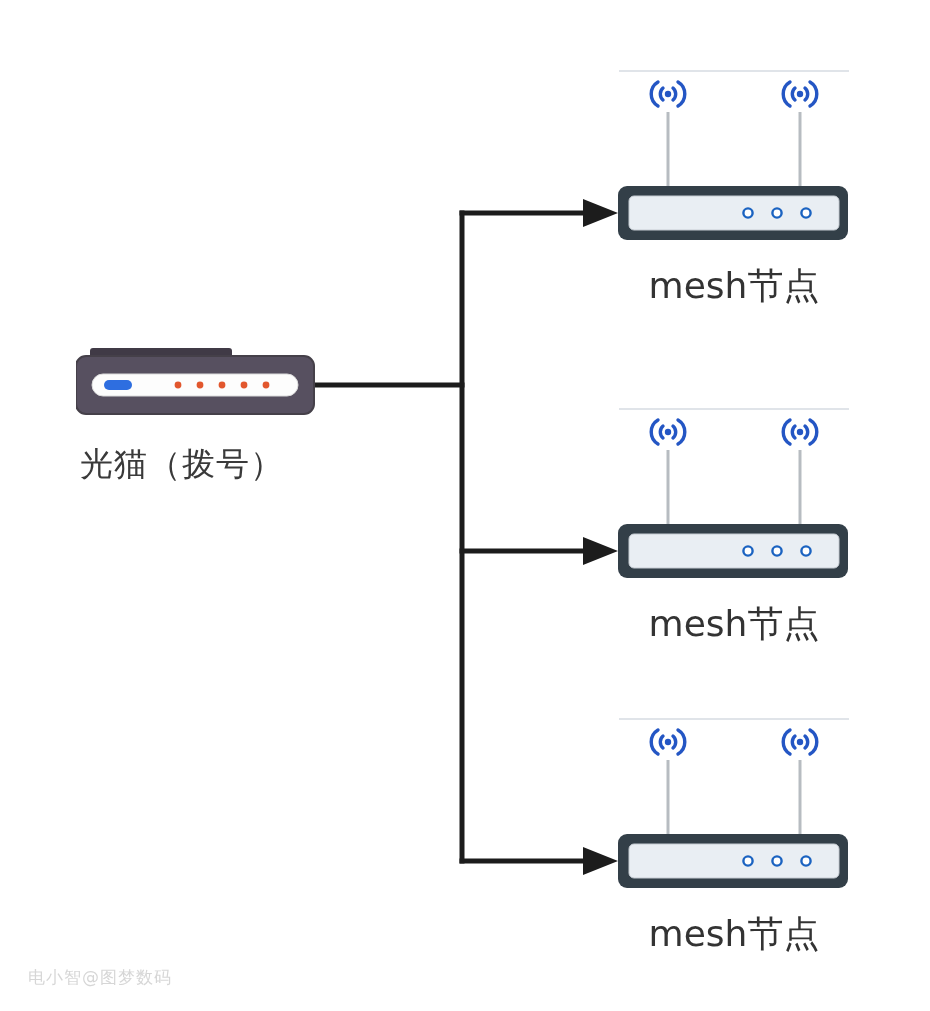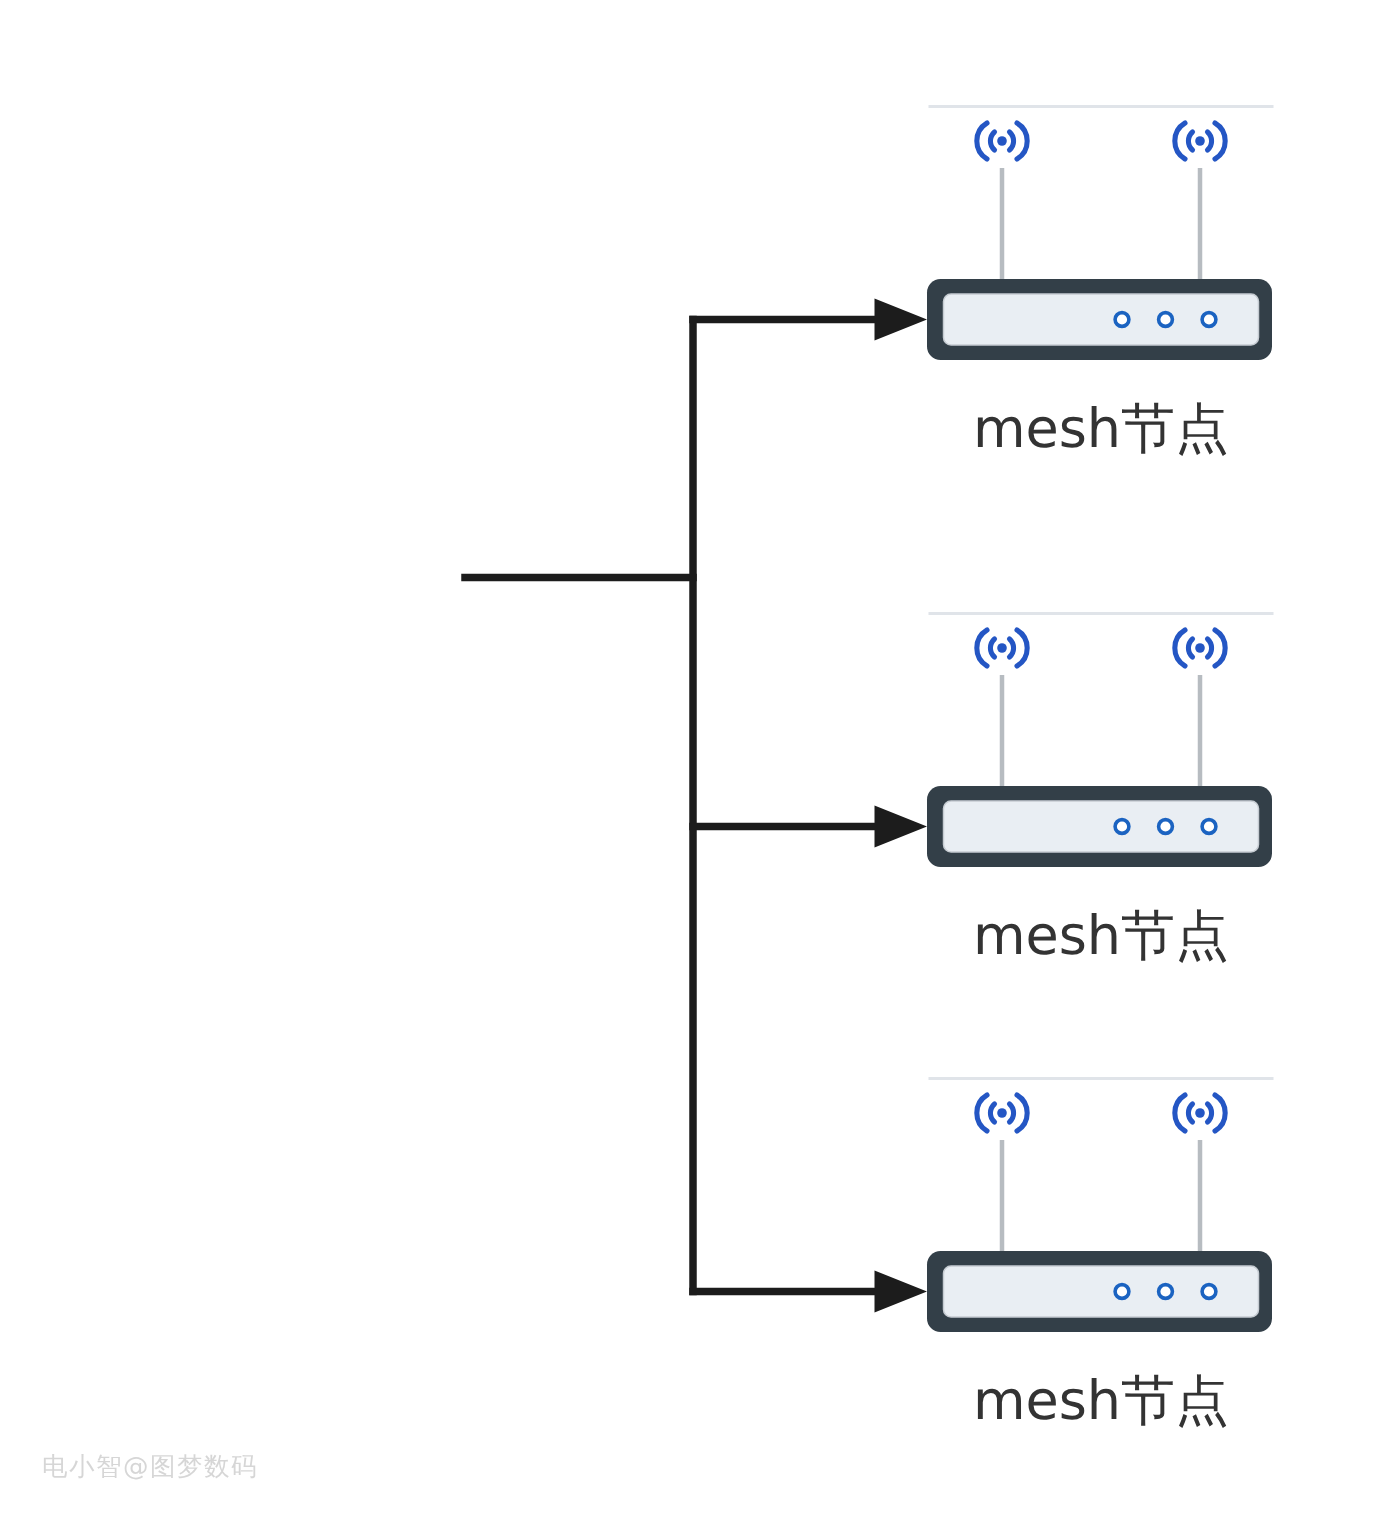--- a/index.html
+++ b/index.html
@@ -85,20 +85,36 @@
       <path d="M 462 551 L 586 551"></path>
       <path d="M 462 861 L 586 861"></path>
     </g>
     <g fill="#1c1c1c">
       <polygon points="618,213 583,199 583,227"></polygon>
       <polygon points="618,551 583,537 583,565"></polygon>
       <polygon points="618,861 583,847 583,875"></polygon>
     </g>
   </svg>
 
+  <div class="modem-group">
+    <svg width="240" height="72" viewBox="0 0 240 72">
+      <rect x="14" y="0" width="142" height="16" rx="3" fill="#403a46"></rect>
+      <rect x="0" y="8" width="238" height="58" rx="10" fill="#575060" stroke="#454049" stroke-width="2"></rect>
+      <rect x="16" y="26" width="206" height="22" rx="11" fill="#fdfdfd" stroke="#dcdcdc" stroke-width="1"></rect>
+      <rect x="28" y="32" width="28" height="10" rx="5" fill="#2e6ee0"></rect>
+      <g fill="#e2572e">
+        <circle cx="102" cy="37" r="3.4"></circle>
+        <circle cx="124" cy="37" r="3.4"></circle>
+        <circle cx="146" cy="37" r="3.4"></circle>
+        <circle cx="168" cy="37" r="3.4"></circle>
+        <circle cx="190" cy="37" r="3.4"></circle>
+      </g>
+    </svg>
+    <div class="modem-label">光猫（拨号）</div>
+  </div>
 
   <div class="router-group r1">
     <div class="router-topline"></div>
     <svg class="router-art" viewBox="0 0 238 172">
       <g stroke="#2456c4" stroke-width="3.4" fill="none" stroke-linecap="round">
         <path d="M 48 20 A 8 8 0 0 0 48 32"></path>
         <path d="M 43 14 A 14 14 0 0 0 43 38"></path>
         <path d="M 58 20 A 8 8 0 0 1 58 32"></path>
         <path d="M 63 14 A 14 14 0 0 1 63 38"></path>
       </g>

